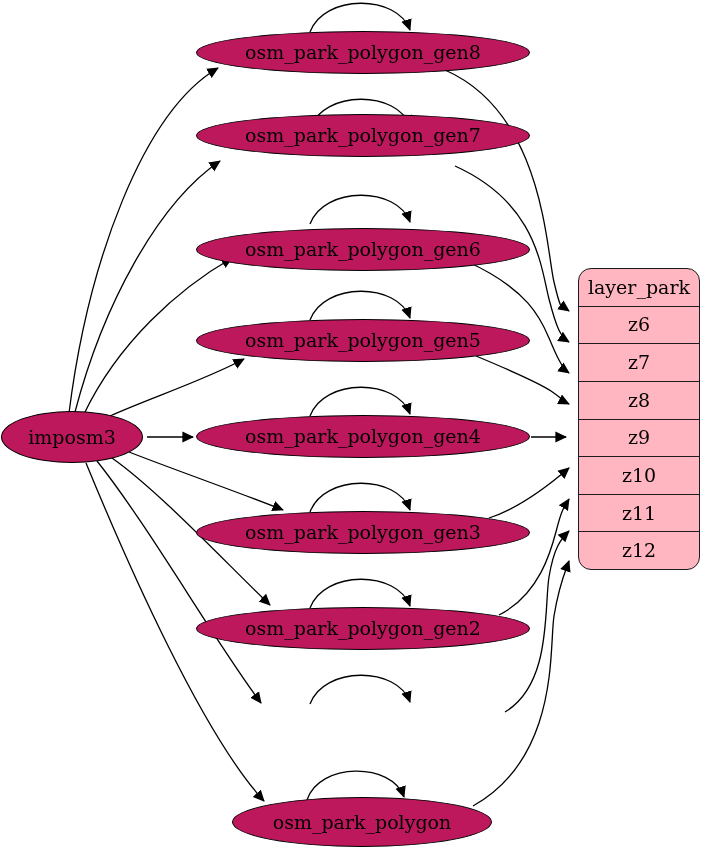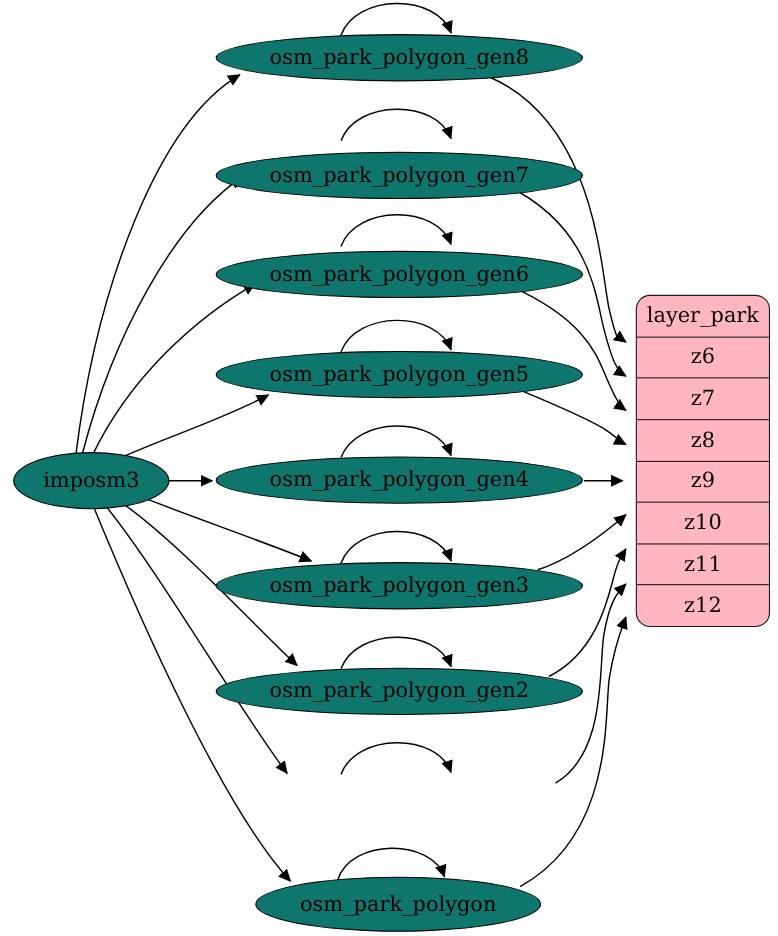--- a/index.html
+++ b/index.html
@@ -1,20 +1,20 @@
 <!DOCTYPE html>
 <html><head>
 <meta charset="utf-8">
 <style>
   html,body{margin:0;padding:0;background:#ffffff;}
   body{width:707px;height:851px;font-family:"DejaVu Serif", "Liberation Serif", serif;color:#000;}
   .stage{position:relative;width:707px;height:851px;overflow:hidden;background:#fff;}
   svg.edge-layer{position:absolute;left:0;top:0;}
   .enode{
-    position:absolute;box-sizing:border-box;background:#0f766e;
+    position:absolute;box-sizing:border-box;background:#be185d;
     border:1.2px solid #000;border-radius:50%;
     display:flex;align-items:center;justify-content:center;
     font-size:19px;line-height:1;white-space:nowrap;
   }
   .tnode{left:196px;width:334px;height:43px;}
   .record{
     position:absolute;left:578px;top:268px;width:122px;height:302px;
     box-sizing:border-box;background:#ffb6c1;border:1.4px solid #1c1c1c;
     border-radius:13px;display:flex;flex-direction:column;
     font-size:19px;line-height:1;overflow:hidden;
@@ -61,28 +61,28 @@
       <path marker-end="url(#arr)" d="M466,261 C528,289 541,319 549,338 S562,368 569,373"></path>
       <path marker-end="url(#arr)" d="M476,356 C524,376 542,385 551,391 S563,401 569,404"></path>
       <path marker-end="url(#arr)" d="M531,437 L566,437"></path>
       <path marker-end="url(#arr)" d="M489,518 C520,508 548,486 569,468"></path>
       <path marker-end="url(#arr)" d="M499,615 C541,594 552,547 557,528 S564,507 569,499"></path>
       <path marker-end="url(#arr)" d="M505,712 C552,684 544,607 549,577 S561,539 569,531"></path>
       <path marker-end="url(#arr)" d="M473,806 C560,757 549,647 554,616 S565,572 569,561"></path>
     </g>
   </svg>
 
-  <div class="enode" style="left:12px;top:411px;width:142px;height:52px;">
+  <div class="enode" style="left:1px;top:411px;width:142px;height:52px;">
     <span>imposm3</span>
   </div>
 
   <div class="enode tnode" style="top:30.5px">
     <span>osm_park_polygon_gen8</span>
   </div>
-  <div class="enode tnode" style="top:138px">
+  <div class="enode tnode" style="top:114px">
     <span>osm_park_polygon_gen7</span>
   </div>
   <div class="enode tnode" style="top:228px">
     <span>osm_park_polygon_gen6</span>
   </div>
   <div class="enode tnode" style="top:318.5px">
     <span>osm_park_polygon_gen5</span>
   </div>
   <div class="enode tnode" style="top:414.5px">
     <span>osm_park_polygon_gen4</span>

